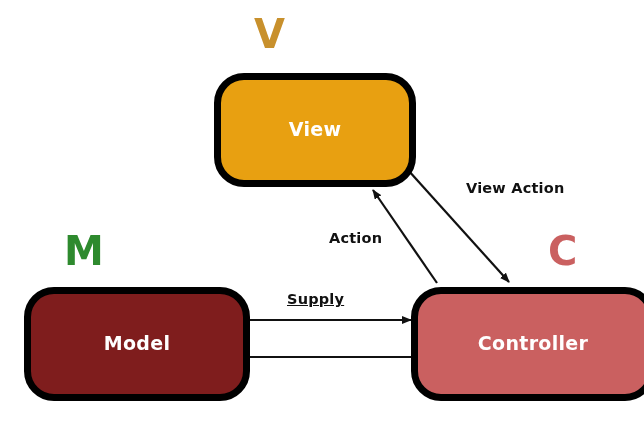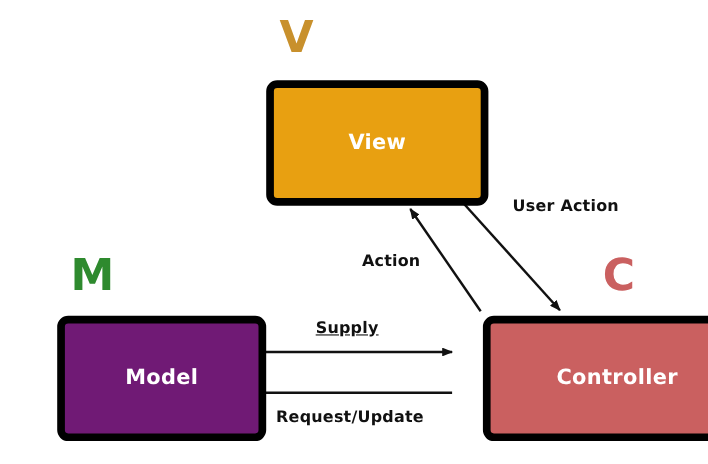--- a/index.html
+++ b/index.html
@@ -21,51 +21,50 @@
     position: absolute;
     left: 0;
     top: 0;
     width: 644px;
     height: 422px;
   }
   .node {
     position: absolute;
     box-sizing: border-box;
     border: 7px solid #000000;
-    border-radius: 10px;
+    border-radius: 30px;
     display: flex;
     flex-direction: column;
     align-items: center;
     justify-content: center;
     color: #ffffff;
     font-weight: bold;
     font-size: 19px;
     line-height: 1.32;
     letter-spacing: 0.3px;
     text-align: center;
     z-index: 3;
-    margin-left: 28px;
   }
   .node-line {
     display: block;
     white-space: nowrap;
   }
   #node-view {
     left: 214px;
     top: 73px;
     width: 202px;
     height: 114px;
     background: #e8a011;
   }
   #node-model {
     left: 24px;
     top: 287px;
-    width: 190px;
+    width: 226px;
     height: 114px;
-    background: #701a75;
+    background: #7f1d1d;
   }
   #node-controller {
     left: 411px;
     top: 287px;
     width: 244px;
     height: 114px;
     background: #ca6060;
   }
   .corner-letter {
     position: absolute;
@@ -133,18 +132,17 @@
   </div>
 
   <div class="node" id="node-model">
     <span class="node-line">Model</span>
   </div>
 
   <div class="node" id="node-controller">
     <span class="node-line">Controller</span>
   </div>
 
-  <span class="edge-label" id="label-user-action">User Action</span>
+  <span class="edge-label" id="label-user-action">View Action</span>
   <span class="edge-label" id="label-update">Action</span>
   <span class="edge-label" id="label-supply">Supply</span>
-  <span class="edge-label" id="label-request">Request/Update</span>
 
 </div>
 
 </body></html>

